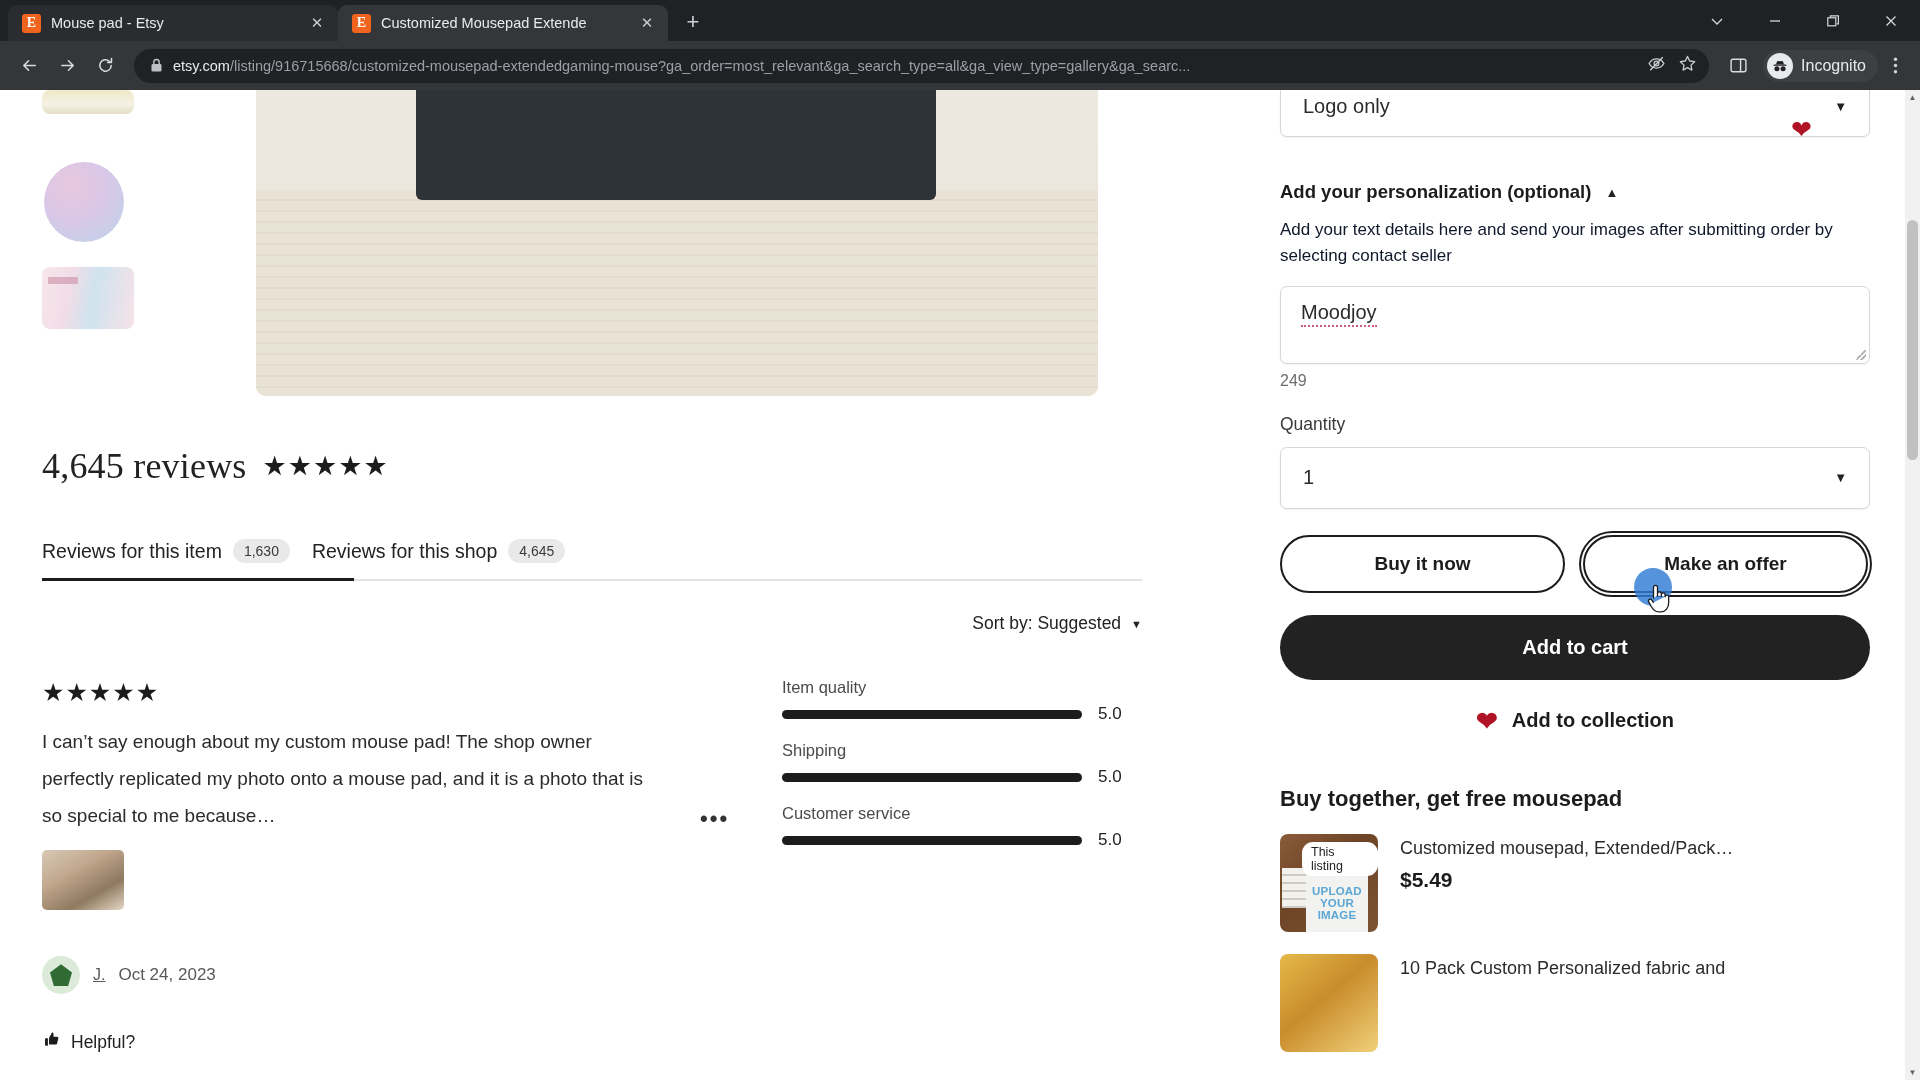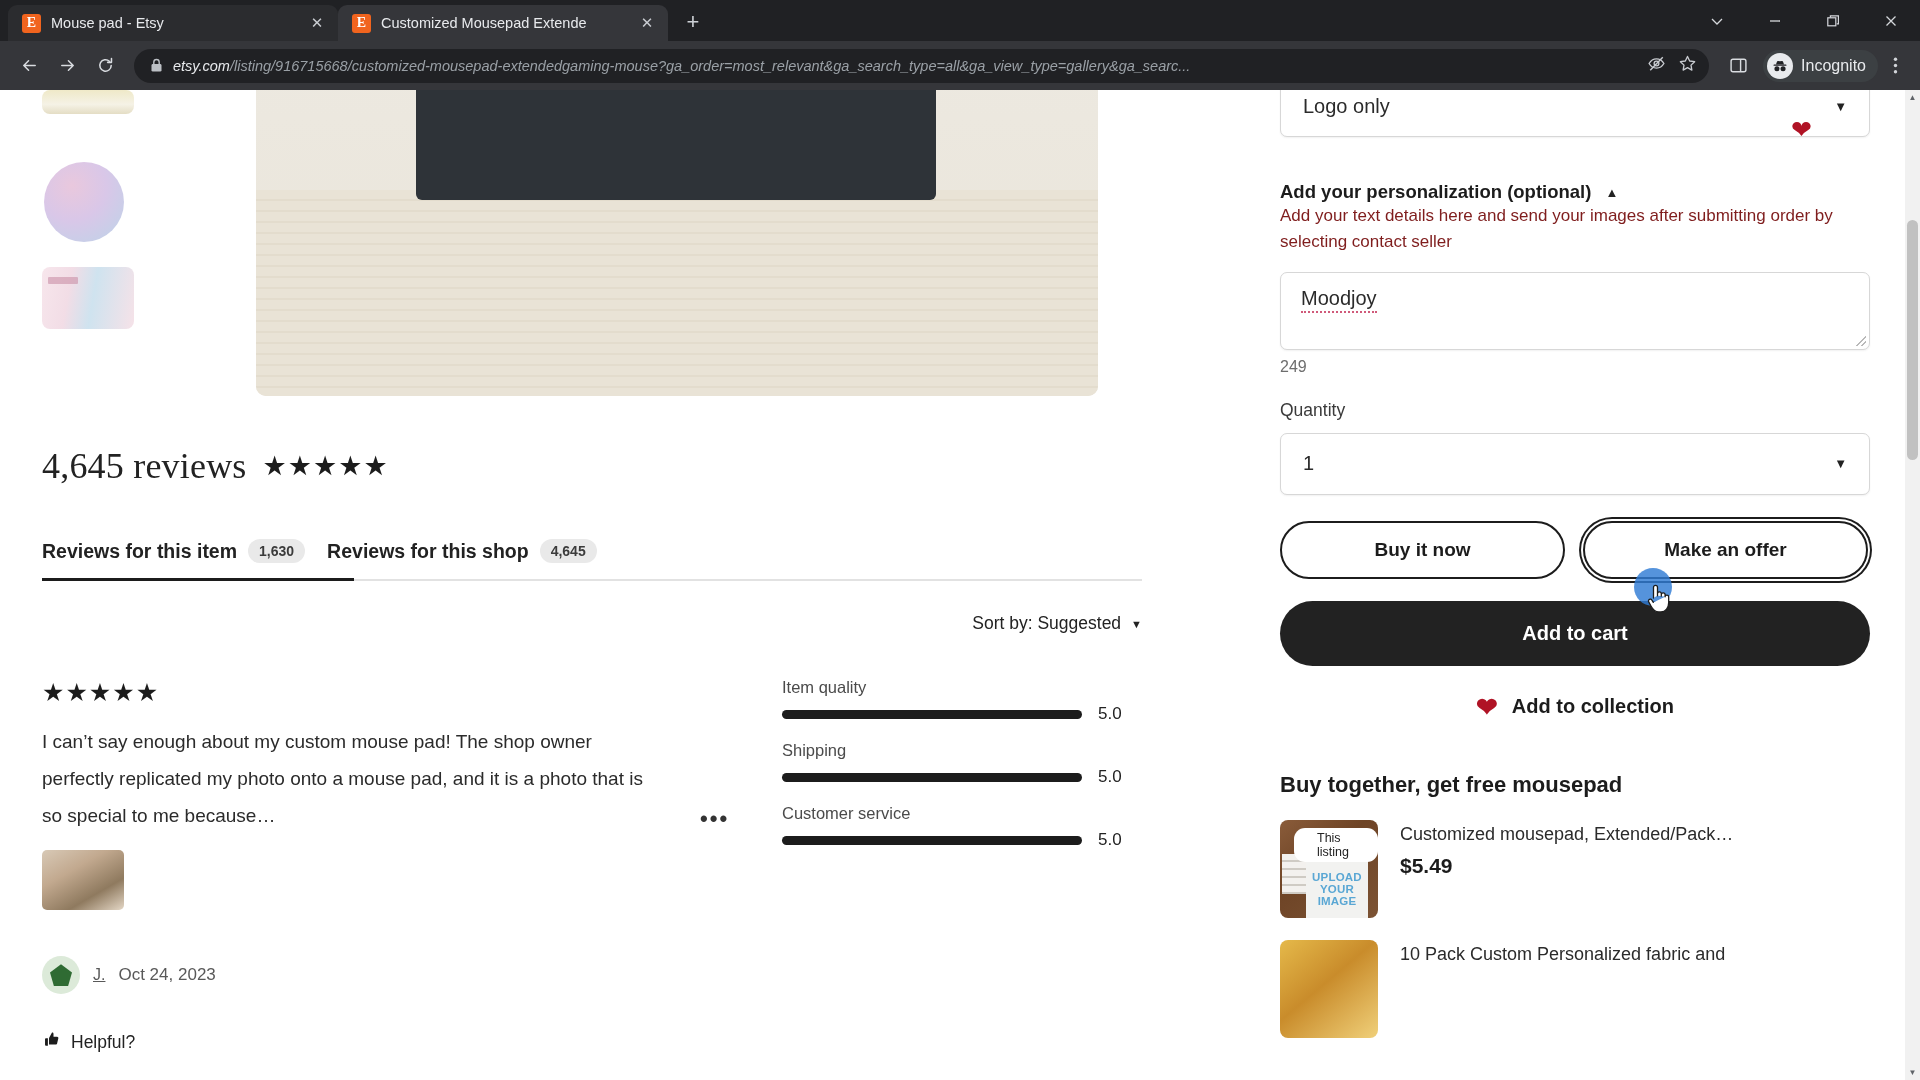--- a/index.html
+++ b/index.html
@@ -92,21 +92,20 @@
     flex: 1 1 auto;
     height: 34px;
     background: #202124;
     border-radius: 17px;
     display: flex;
     align-items: center;
     padding: 0 12px 0 16px;
     margin: 0 8px;
     gap: 10px;
     min-width: 0;
-    font-style: italic;
   }
   .lock { color: #bdc1c6; flex: 0 0 auto; display:flex; }
   .urltext {
     flex: 1 1 auto;
     font-size: 14.5px;
     white-space: nowrap;
     overflow: hidden;
     color: #9aa0a6;
     min-width: 0;
   }
@@ -191,21 +190,21 @@
   .pill {
     background: #e9e9e9; border-radius: 12px;
     padding: 4px 11px; font-size: 14px; color: #3b3b3b;
   }
   .tabs-underline {
     position: absolute; left: 0; right: 0; bottom: 0; height: 2px; background: #e2e2e2;
   }
   .tabs-active-underline {
     position: absolute; left: 0; bottom: 0; height: 3px; background: #1c1c1c;
   }
-  .tabs-wrap { position: relative; width: 1100px; font-weight: bold; }
+  .tabs-wrap { position: relative; width: 1100px; }
 
   .sortrow { display: flex; justify-content: flex-end; width: 1100px; margin-top: 32px; }
   .sortbtn { display: flex; align-items: center; gap: 10px; font-size: 17.5px; color: #222222; }
   .caret { font-size: 11px; }
 
   .review { margin-top: 44px; position: relative; width: 1100px; }
   .rev-left { width: 660px; }
   .rev-text {
     margin-top: 16px; font-size: 19px; line-height: 1.95;
     color: #2b2b2b; width: 620px;
@@ -247,21 +246,21 @@
     display: flex; align-items: center; justify-content: space-between;
     padding: 0 22px;
     box-shadow: 0 1px 2px rgba(0,0,0,.06);
   }
   .select-val { font-size: 20px; color: #2b2b2b; }
   .sel-caret { font-size: 13px; color: #222; }
 
   .pers-head { display: flex; align-items: center; gap: 14px; margin-top: 44px; }
   .pers-title { font-size: 18.5px; font-weight: bold; color: #1c1c1c; }
   .chev-up { font-size: 13px; color: #222; }
-  .pers-desc { font-size: 17px; line-height: 1.55; color: #7f1d1d; width: 586px; }
+  .pers-desc { margin-top: 14px; font-size: 17px; line-height: 1.55; color: #0f172a; width: 586px; }
   .textarea {
     margin-top: 16px; width: 590px; height: 78px;
     border: 1px solid #d7d7d7; border-radius: 7px;
     background: #fff; padding: 14px 20px;
     box-shadow: 0 1px 2px rgba(0,0,0,.06);
     position: relative;
   }
   .ta-value {
     font-size: 20px; color: #2b2b2b;
     display: inline-block;
@@ -313,23 +312,23 @@
     background: repeating-linear-gradient(180deg,#f3f1ee 0 6px,#cfcbc4 6px 8px);
   }
   .bt-pad {
     position: absolute; left: 26px; top: 30px; width: 62px; height: 79px;
     background: #f2f2f0; border-radius: 5px;
     display:flex; flex-direction: column; align-items:center; justify-content:center;
     line-height: 1.08;
   }
   .bt-pad span { color: #5aa7d4; font-weight: bold; font-size: 11.5px; letter-spacing: .2px; }
   .bt-badge {
-    position: absolute; left: 14px; top: 8px;
+    position: absolute; left: 22px; top: 8px;
     background: #ffffff; border-radius: 11px;
-    padding: 3px 23px; font-size: 12.5px; color: #222;
+    padding: 3px 9px; font-size: 12.5px; color: #222;
   }
   .bt-meta { flex: 1 1 auto; padding-top: 4px; min-width: 0; }
   .bt-name {
     font-size: 18px; color: #2b2b2b; white-space: nowrap; overflow: hidden; text-overflow: ellipsis;
     max-width: 365px;
   }
   .bt-price { font-size: 21px; font-weight: bold; color: #1c1c1c; margin-top: 9px; }
   .bt-heart { position: absolute; right: 68px; color: #b01325; font-size: 25px; }
 
   .bt-item2 .bt-thumb { background: linear-gradient(140deg,#e5b94a 0%,#c98c2b 45%,#f0d07a 100%); }

